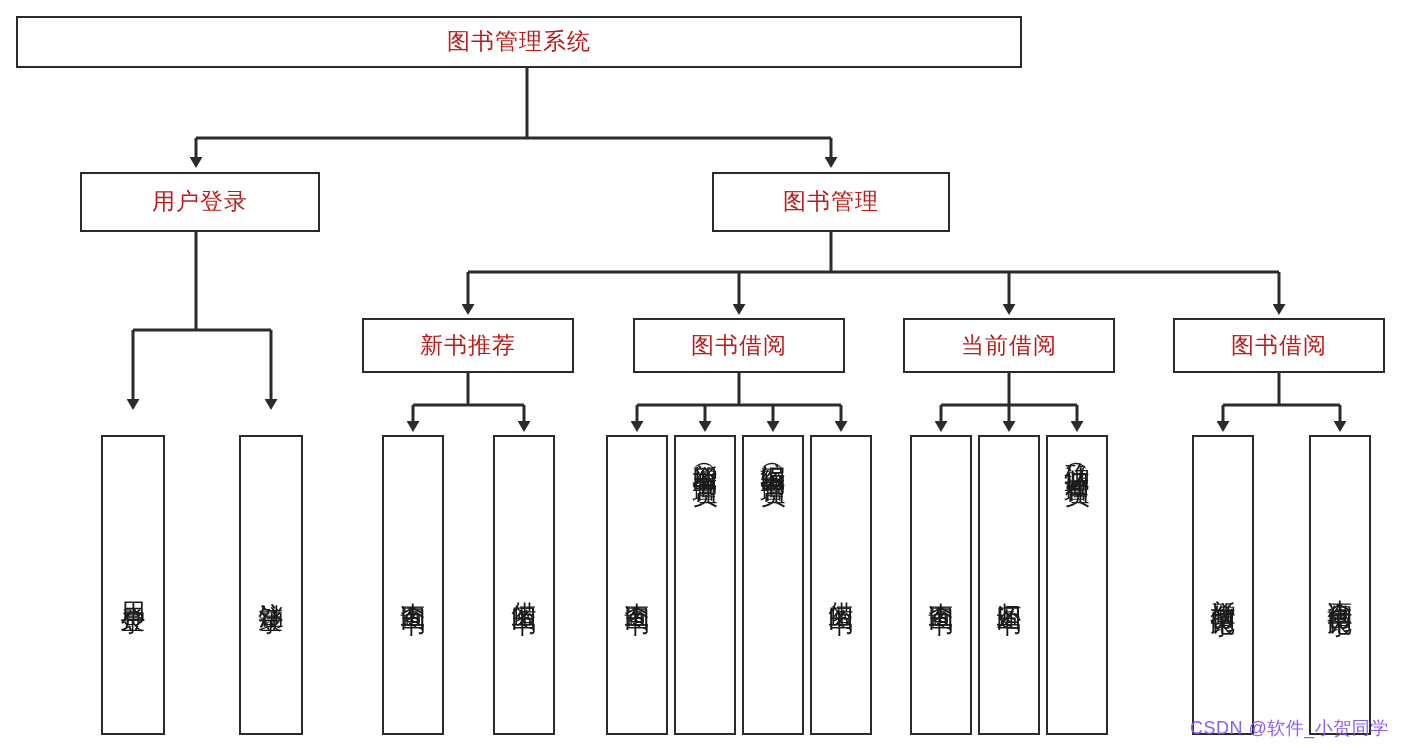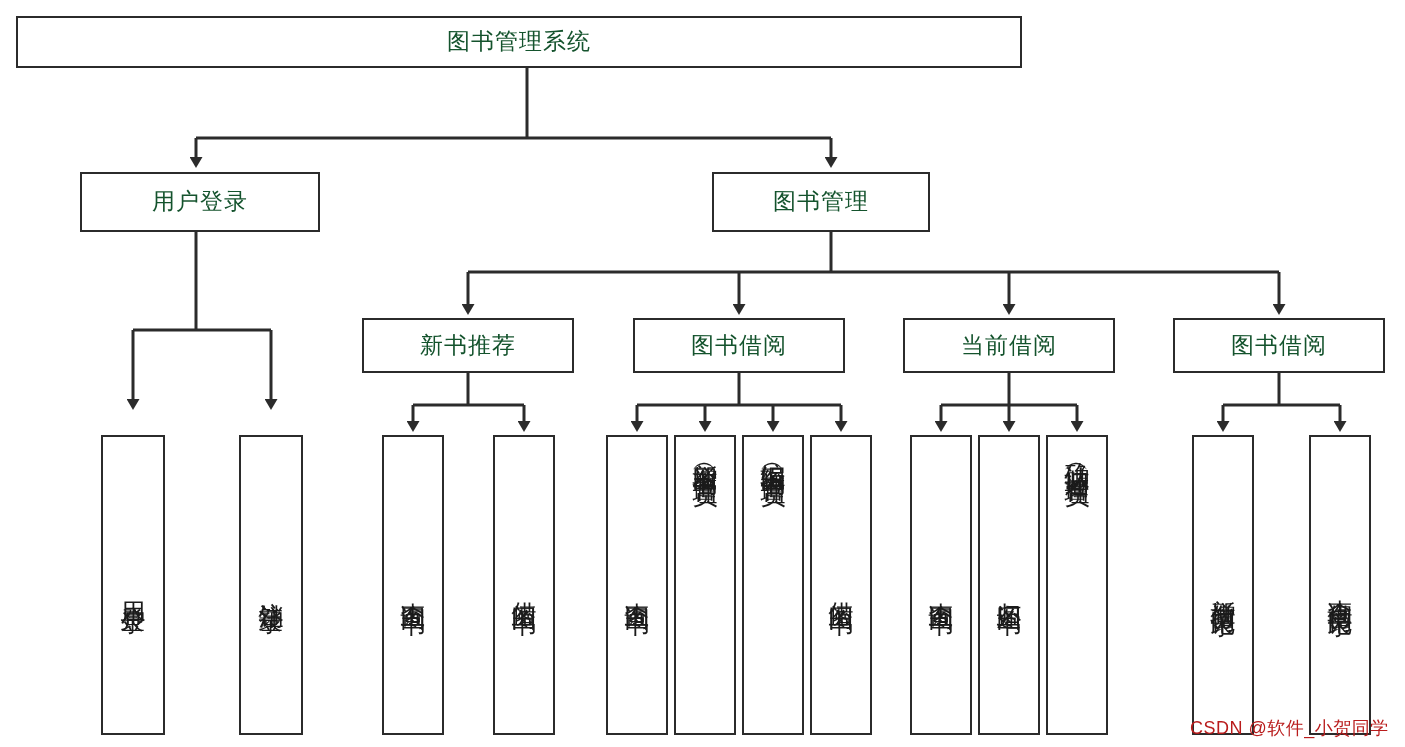--- a/index.html
+++ b/index.html
@@ -34,21 +34,21 @@
     background: #ffffff;
     border: 2px solid #2b2b2b;
     display: flex;
     align-items: center;
     justify-content: center;
     overflow: hidden;
   }
   .node-label-h {
     font-size: 23px;
     line-height: 1.1;
-    color: #14532d;
+    color: #b91c1c;
     white-space: nowrap;
     letter-spacing: 1px;
   }
   .node-box.leaf {
     align-items: flex-start;
     justify-content: center;
     padding-top: 6px;
   }
   .node-label-v {
     writing-mode: vertical-rl;
@@ -58,21 +58,21 @@
     letter-spacing: 3px;
     color: #1b1b1b;
     white-space: nowrap;
   }
   .node-box.leaf.mid .node-label-v {
     align-self: center;
   }
   .watermark {
     position: absolute;
     font-size: 18px;
-    color: #b91c1c;
+    color: #8b5cf6;
     white-space: nowrap;
     letter-spacing: 0.5px;
     pointer-events: none;
   }
 </style>
 </head>
 <body>
 
 <div id="diagram-root">
 
@@ -126,21 +126,21 @@
     </g>
   </svg>
 
   <div class="node-box" style="left:16px; top:16px; width:1006px; height:52px;">
     <span class="node-label-h">图书管理系统</span>
   </div>
 
   <div class="node-box" style="left:80px; top:172px; width:240px; height:60px;">
     <span class="node-label-h">用户登录</span>
   </div>
-  <div class="node-box" style="left:712px; top:172px; width:218px; height:60px;">
+  <div class="node-box" style="left:712px; top:172px; width:238px; height:60px;">
     <span class="node-label-h">图书管理</span>
   </div>
 
   <div class="node-box" style="left:362px; top:318px; width:212px; height:55px;">
     <span class="node-label-h">新书推荐</span>
   </div>
   <div class="node-box" style="left:903px; top:318px; width:212px; height:55px;">
     <span class="node-label-h">当前借阅</span>
   </div>
   <div class="node-box" style="left:633px; top:318px; width:212px; height:55px;">

